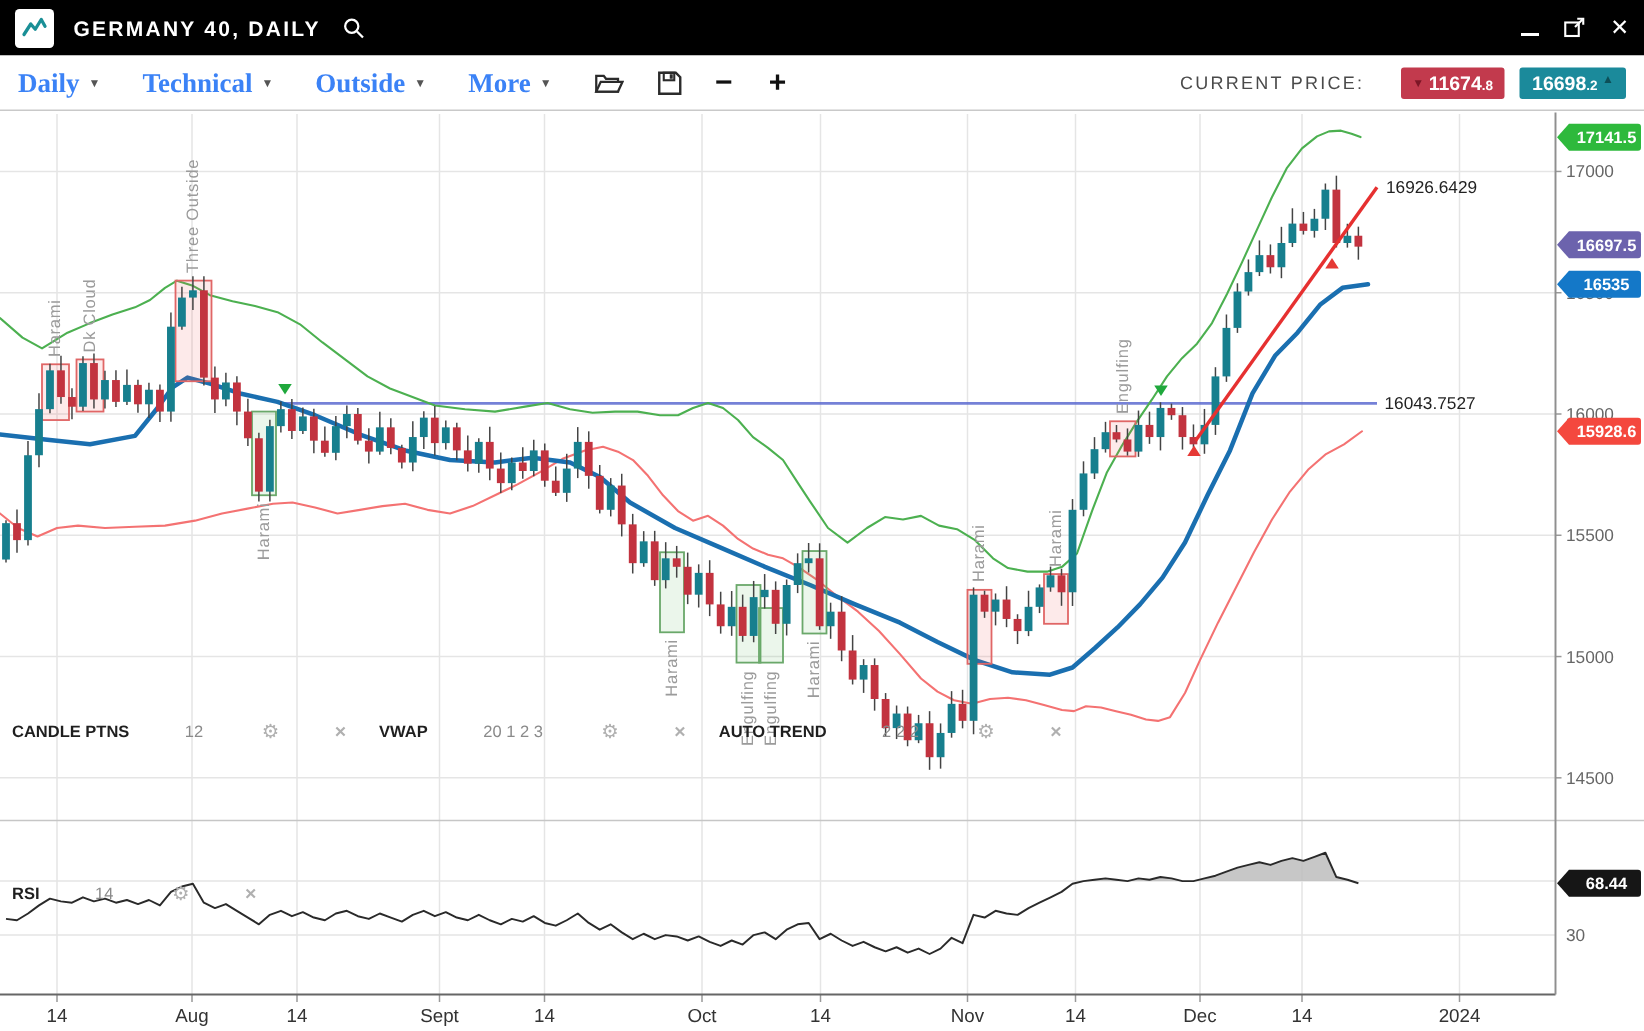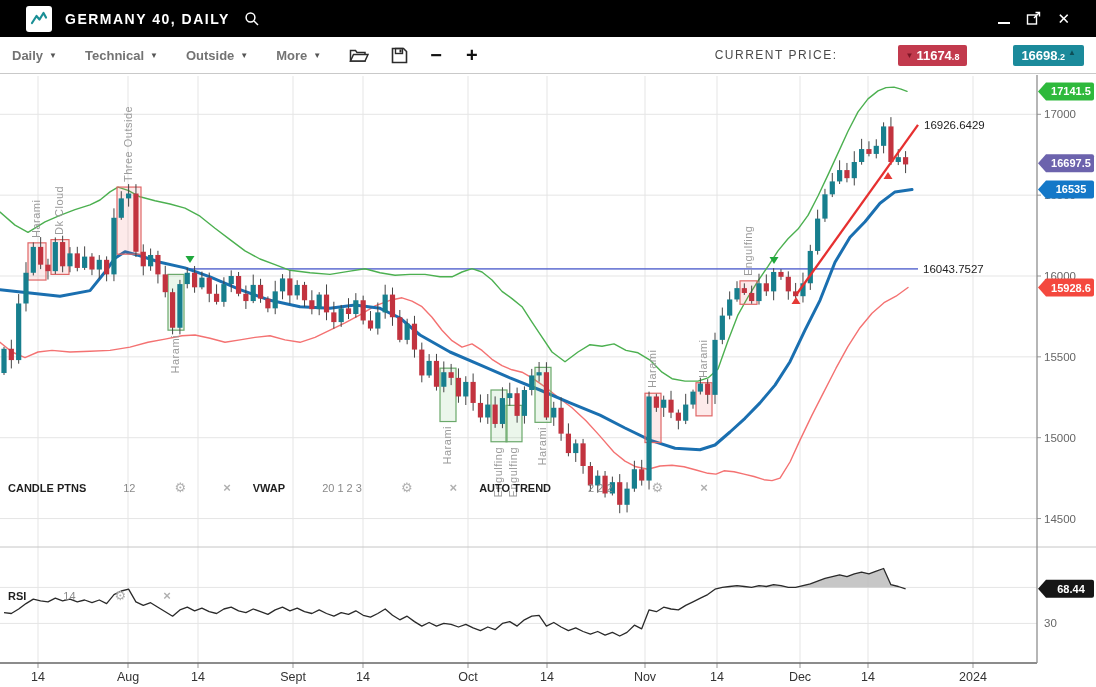--- a/index.html
+++ b/index.html
@@ -1,38 +1,38 @@
 <!DOCTYPE html>
 <html><head>
 <meta charset="utf-8">
 <style>
   html,body{margin:0;padding:0;background:#fff;}
   body{width:1096px;height:687px;overflow:hidden;position:relative;
        font-family:"Liberation Sans",sans-serif;-webkit-font-smoothing:antialiased;}
   
   .titlebar{position:absolute;top:0;left:0;width:1096px;height:37px;background:#000;
-            display:flex;align-items:center;padding:0 26px;box-sizing:border-box;}
+            display:flex;align-items:center;padding:0 10px;box-sizing:border-box;}
   .logo{width:26px;height:26px;background:#fff;border-radius:3px;display:flex;
         align-items:center;justify-content:center;flex:0 0 auto;}
   .title{color:#fff;font-size:14px;font-weight:700;letter-spacing:1.5px;margin-left:13px;}
   .search{margin-left:14px;display:flex;align-items:center;}
   .win-controls{margin-left:auto;display:flex;align-items:center;gap:16px;}
   .win-btn{color:#fff;cursor:pointer;display:flex;align-items:center;}
   .min-glyph{width:12px;height:2px;background:#fff;margin-top:8px;}
   .close-glyph{font-size:15px;line-height:1;}
   
   .toolbar{position:absolute;top:37px;left:0;width:1096px;height:37px;background:#fff;
            border-bottom:1px solid #c9c9c9;display:flex;align-items:center;
            padding:0 12px;box-sizing:border-box;}
   .menu{display:flex;align-items:center;margin-right:28px;cursor:pointer;}
-  .menu-label{font-size:13px;font-weight:700;color:#737373;}
+  .menu-label{font-size:18px;font-weight:700;color:#3b82f6;font-family:Liberation Serif, serif;}
   .caret{font-size:8px;color:#555;margin-left:6px;}
   .tb-icon{margin-right:22px;display:flex;align-items:center;cursor:pointer;}
   .tb-text-btn{font-size:20px;font-weight:700;color:#111;margin-right:24px;cursor:pointer;line-height:1;}
-  .price-area{margin-left:auto;display:flex;align-items:center;gap:36px;}
+  .price-area{margin-left:auto;display:flex;align-items:center;}
   .cp-label{font-size:12px;color:#4a4a4a;letter-spacing:1.5px;margin-right:14px;}
   .price-box{border-radius:2px;color:#fff;font-size:13px;font-weight:700;
              padding:3px 8px;display:flex;align-items:center;margin-left:10px;}
   .price-frac{font-size:9px;align-self:flex-end;margin-bottom:1px;}
   .dn-arrow{font-size:8px;color:#7c1626;margin-right:3px;}
   .up-arrow{font-size:8px;color:#0d4f58;margin-left:3px;align-self:flex-start;}
   
   .legend-row{position:absolute;left:8px;display:flex;align-items:center;z-index:5;}
   .legend-main{top:481px;}
   .legend-rsi{top:589px;}

